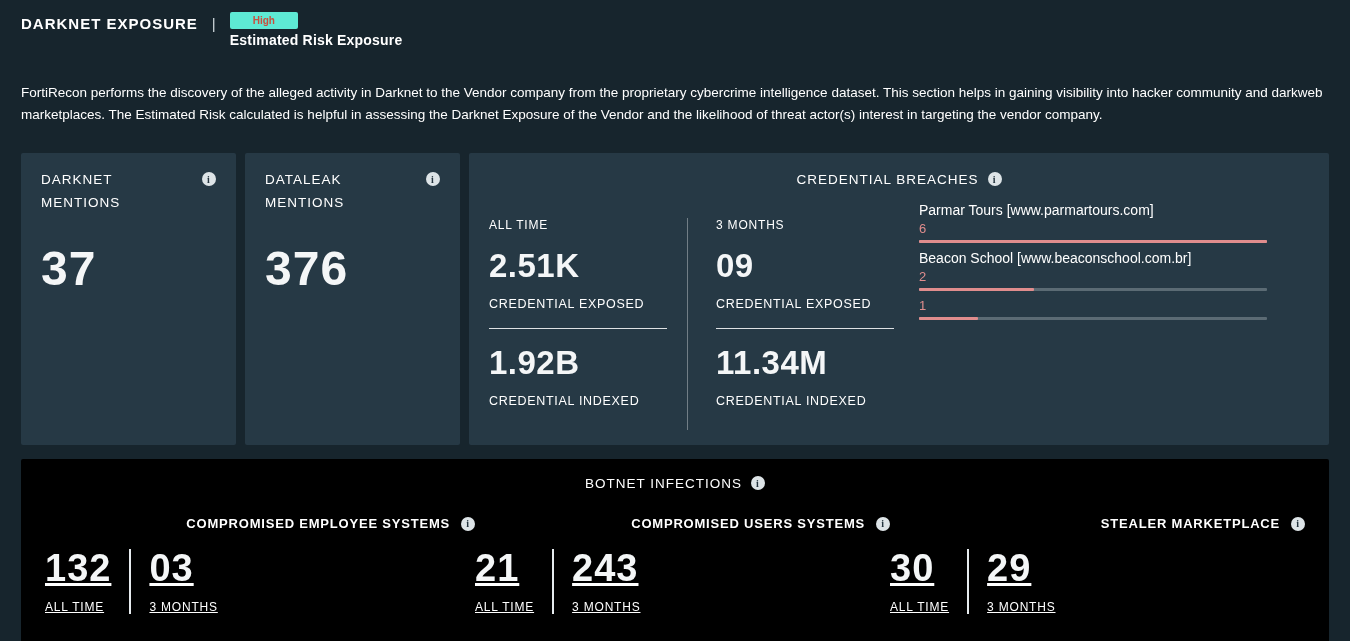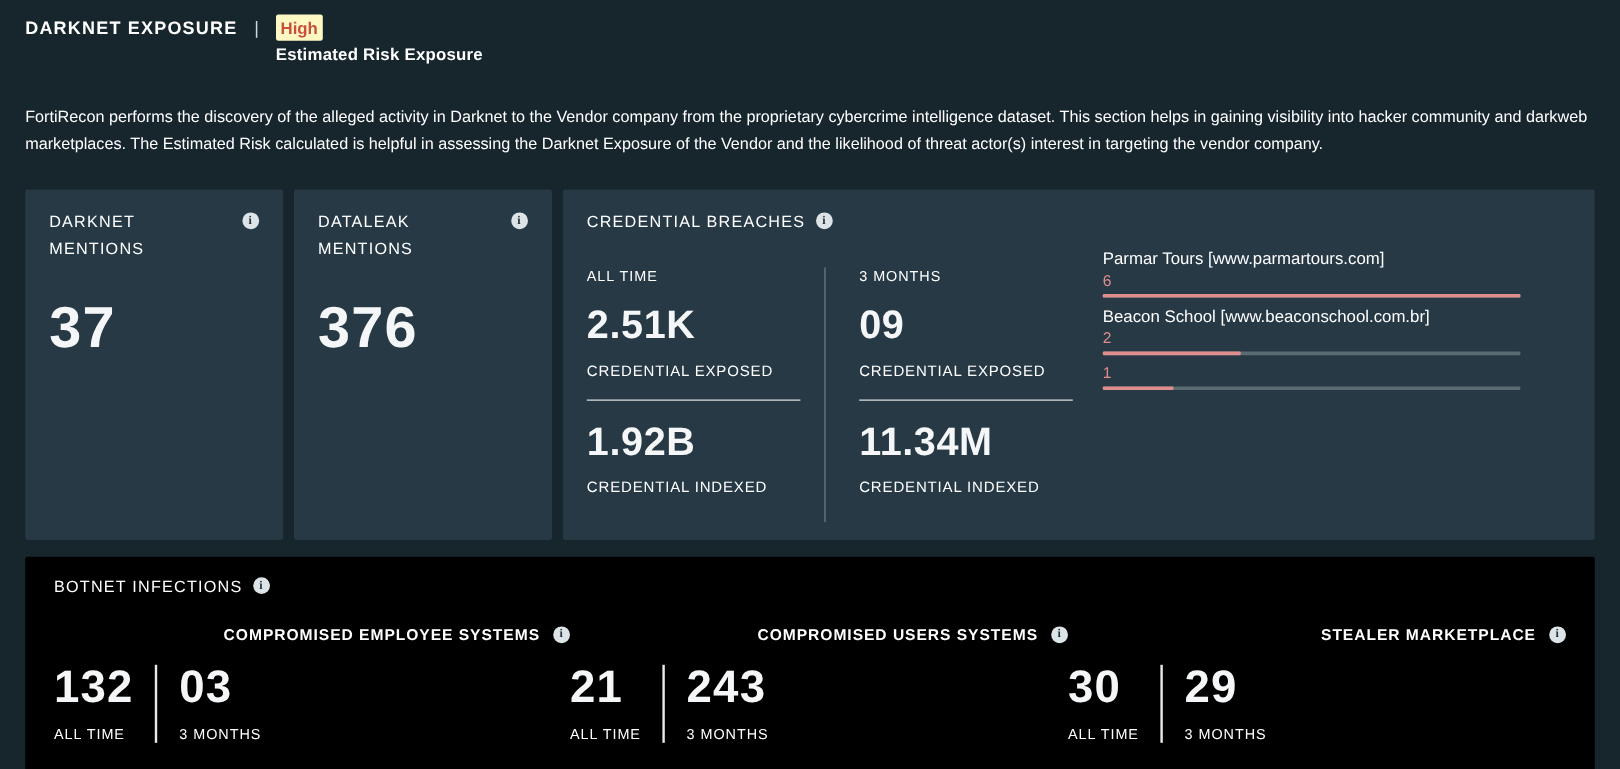--- a/index.html
+++ b/index.html
@@ -11,35 +11,35 @@
     overflow:hidden;
   }
   .page { width:1350px; height:468px; padding:12px 21px 10px; }
 
   
   .page-header { display:flex; align-items:flex-start; gap:14px; }
   .page-title { font-size:15px; font-weight:600; letter-spacing:1px; padding-top:3px; }
   .title-sep { font-size:15px; font-weight:400; color:#cfd8dc; padding-top:3px; }
   .risk-wrap { display:flex; flex-direction:column; }
   .risk-badge {
-    display:inline-block; background:#fef9c3; color:#c94f3d;
-    font-size:14px; font-weight:700; padding:3px 4px; border-radius:2px;
+    display:inline-block; background:#5eead4; color:#c94f3d;
+    font-size:10px; font-weight:700; padding:3px 23px; border-radius:2px;
     align-self:flex-start;
   }
   .risk-caption { font-size:14px; font-weight:700; margin-top:3px; letter-spacing:.2px; }
 
   
   .desc { margin-top:34px; font-size:13.5px; line-height:1.6; max-width:1308px; font-weight:400; }
 
   
   .cards-row { display:flex; gap:9px; margin-top:28px; }
   .card { background:#263945; border-radius:2px; }
   .card-sm { width:215px; height:292px; padding:16px 20px; }
   .card-lg { flex:1; height:292px; padding:16px 20px; }
-  .card-title { display:flex; align-items:flex-start; gap:9px; font-size:13.5px; font-weight:400; letter-spacing:1px; line-height:1.7; }
+  .card-title { display:flex; align-items:flex-start; gap:9px; font-size:13.5px; font-weight:400; letter-spacing:1px; line-height:1.7;justify-content:center; }
   .card-title.between { justify-content:space-between; }
   .card-title .wrap { max-width:105px; }
   .info-icon {
     width:14px; height:14px; border-radius:50%;
     background:#dde4e7; color:#24343e;
     font-size:10px; font-weight:700; font-style:normal;
     display:inline-flex; align-items:center; justify-content:center;
     flex:0 0 auto; margin-top:3px; cursor:pointer;
     font-family:"Liberation Serif","DejaVu Serif",serif;
   }
@@ -63,21 +63,21 @@
   
   .botnet-card { margin-top:14px; background:#000000; border-radius:2px; height:186px; padding:14px 24px; }
   .botnet-sections { display:flex; margin-top:20px; }
   .botnet-section { }
   .botnet-section:nth-child(1) { width:430px; }
   .botnet-section:nth-child(2) { width:415px; }
   .botnet-section:nth-child(3) { flex:1; }
   .section-title { display:flex; align-items:center; gap:11px; font-size:13px; font-weight:700; letter-spacing:.8px;justify-content:flex-end; }
   .section-title .info-icon { margin-top:0; }
   .nums-row { display:flex; align-items:stretch; margin-top:16px; }
-  .num-block { display:flex; flex-direction:column; }
+  .num-block { display:flex; flex-direction:column;text-decoration:underline; }
   .num-value { font-size:38px; font-weight:700; letter-spacing:1px; color:#f4f6f7; }
   .num-label { font-size:12px; letter-spacing:.8px; margin-top:10px; }
   .num-divider { border-left:2px solid #e6ebee; margin:2px 18px 0; }
 </style>
 </head>
 <body>
 
 <div class="page">
 
   <header class="page-header">

